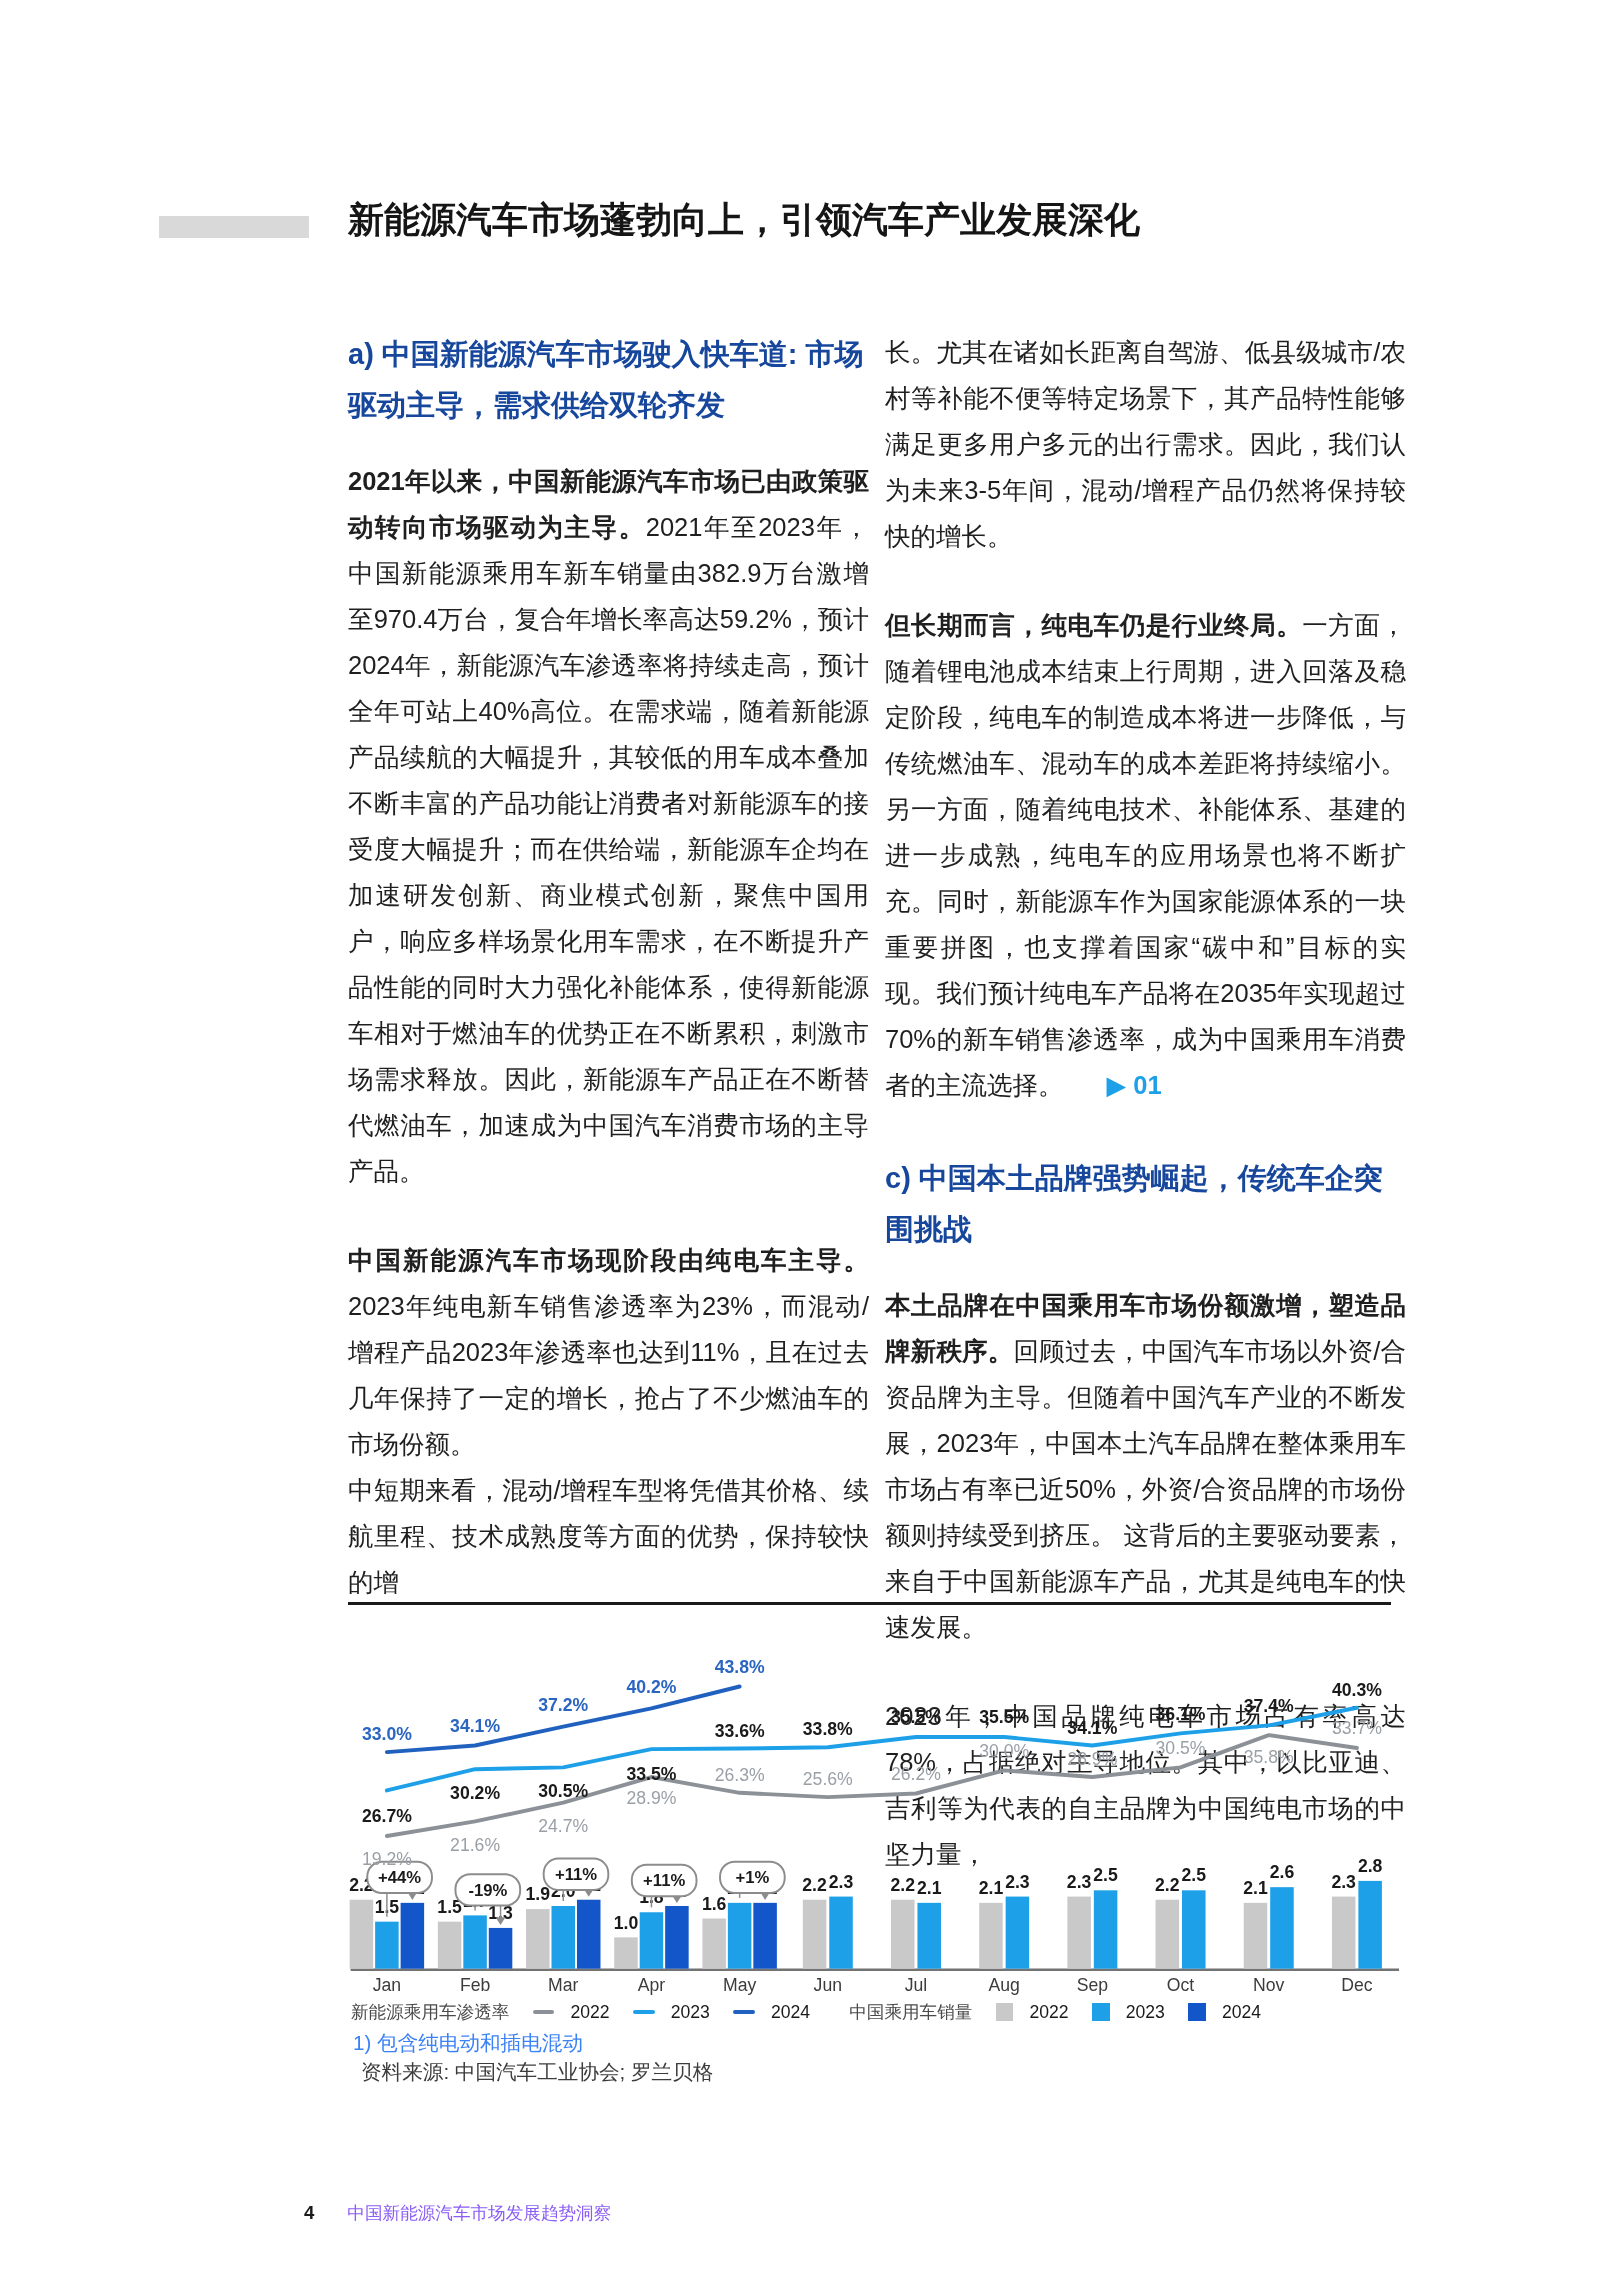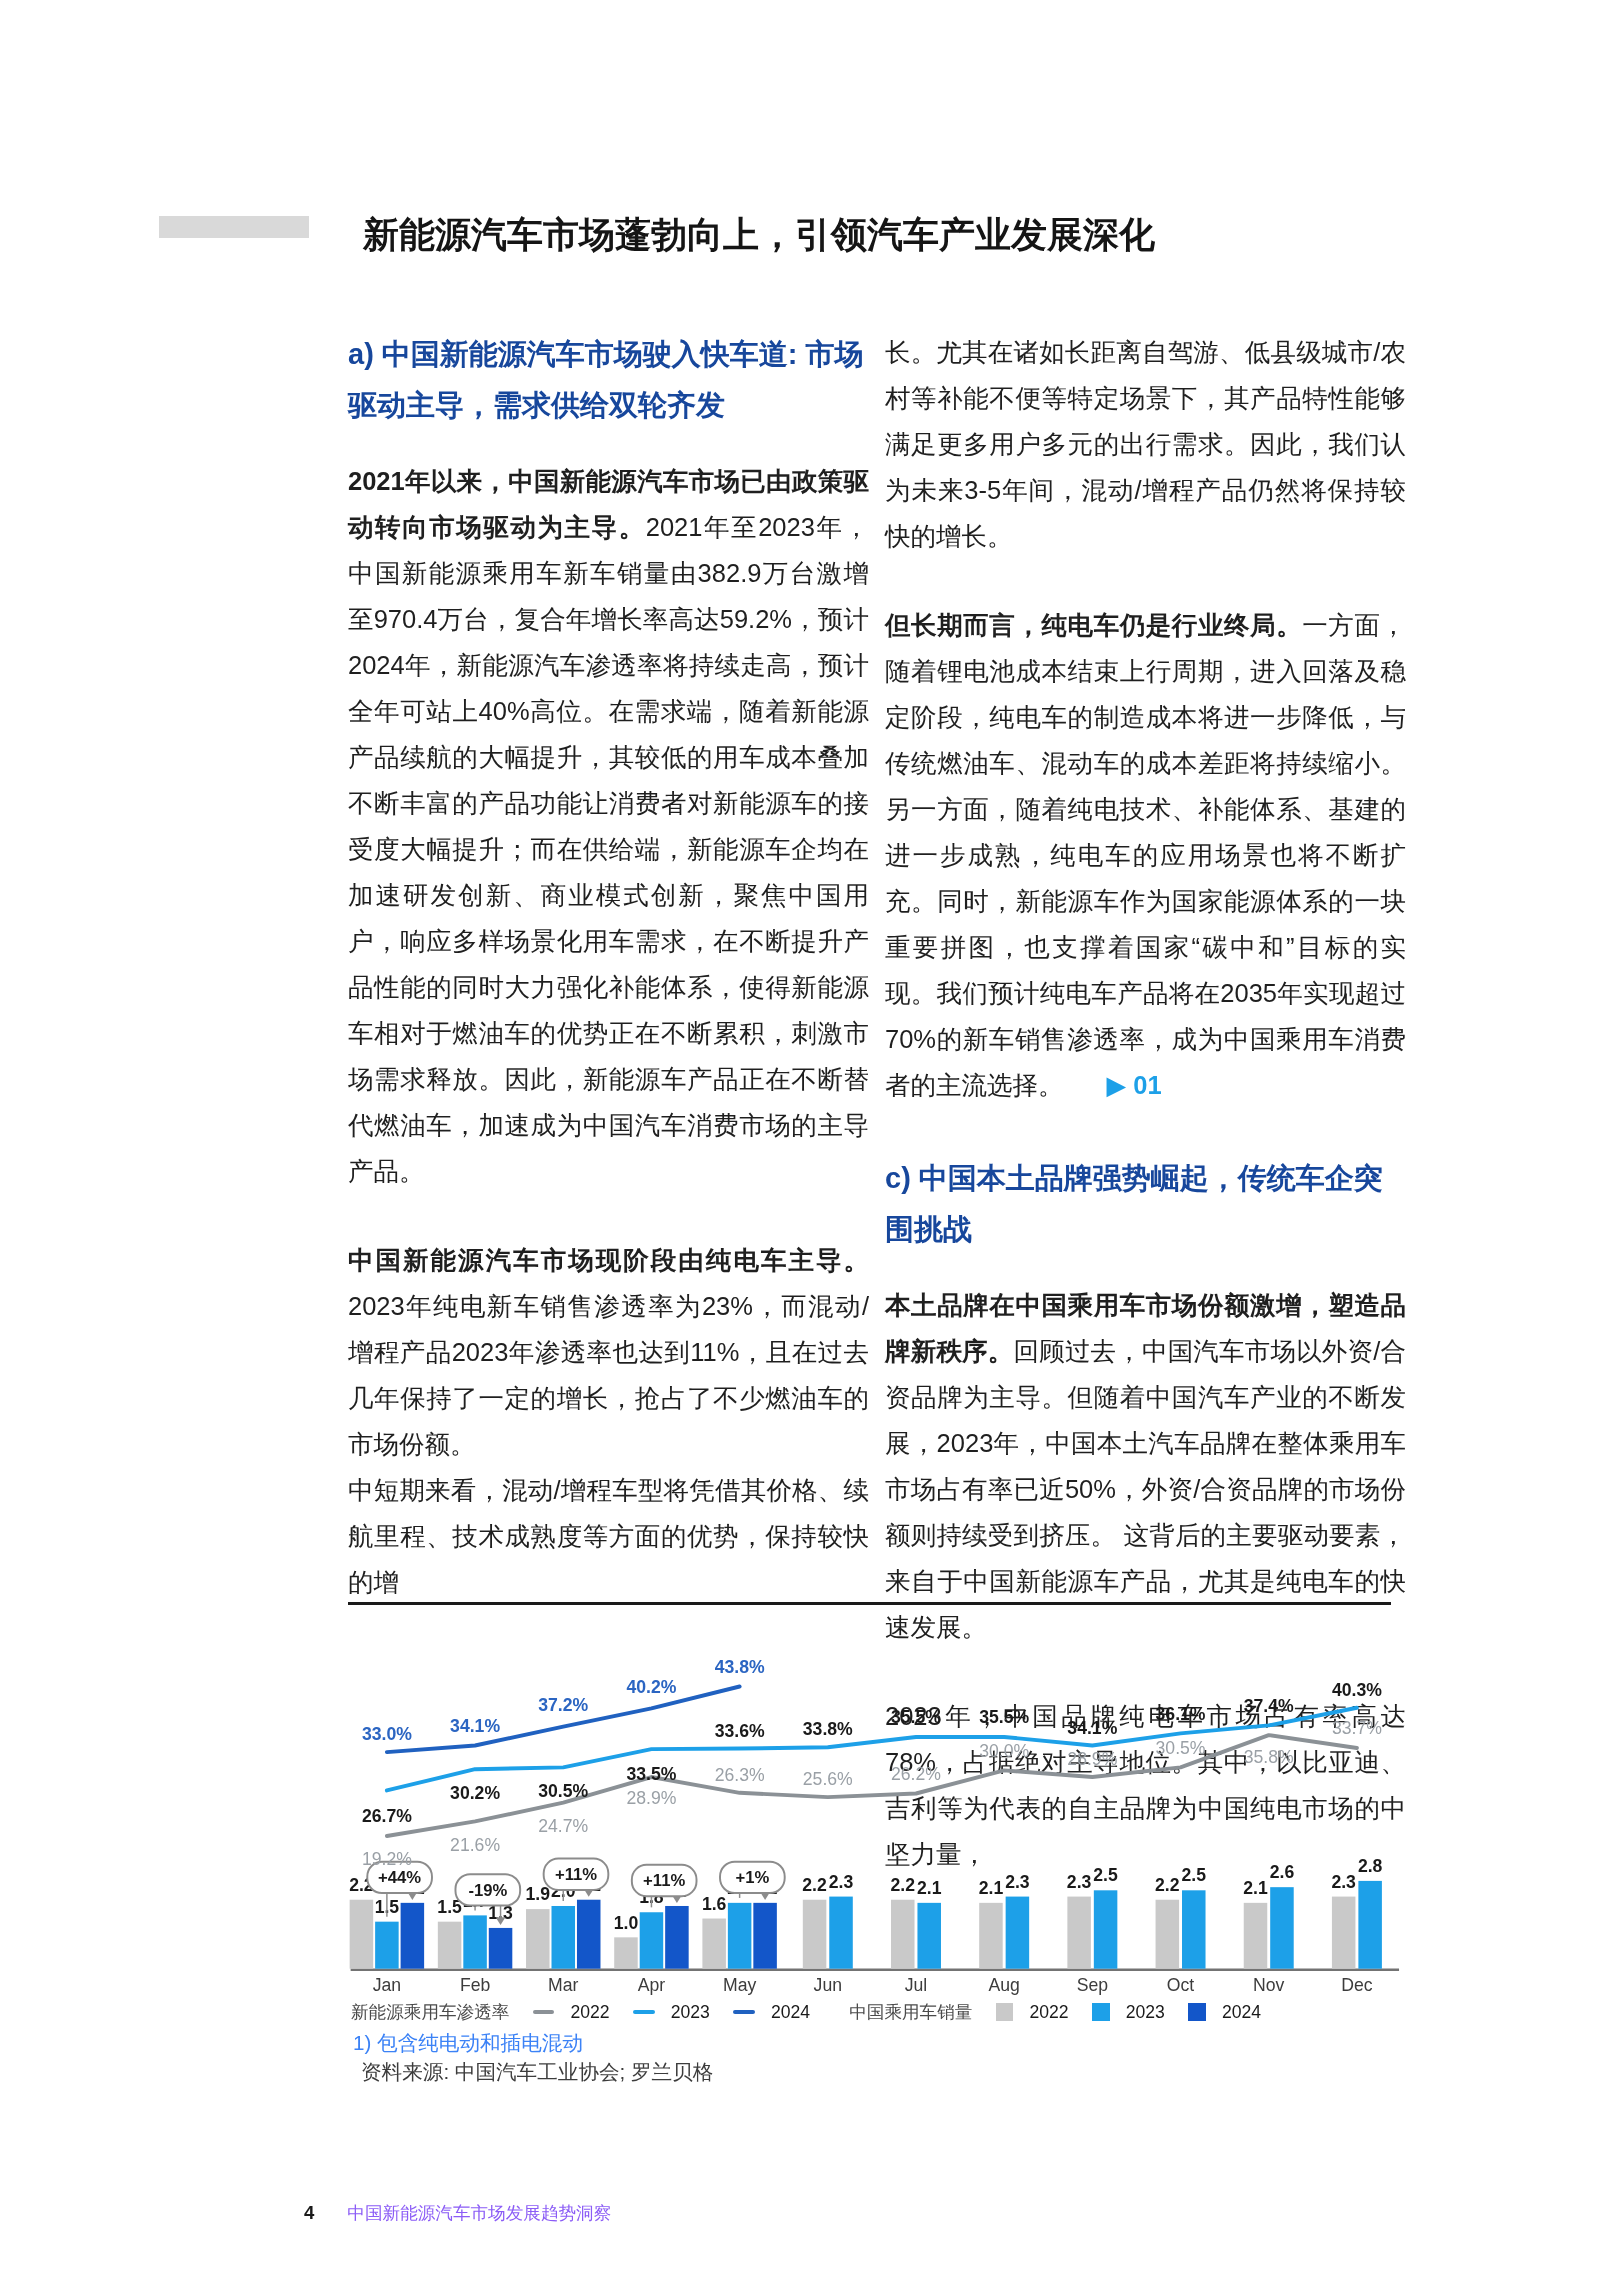--- a/index.html
+++ b/index.html
@@ -1,19 +1,19 @@
 <!DOCTYPE html>
 <html><head>
 <meta charset="utf-8">
 <style>
   html,body{margin:0;padding:0;background:#ffffff;}
   .page{position:relative;width:1621px;height:2293px;background:#ffffff;overflow:hidden;
         font-family:"Liberation Sans","DejaVu Sans",sans-serif;color:#1f1f1f;}
   .deco-bar{position:absolute;left:159px;top:216px;width:150px;height:21.6px;background:#d9d9d9;}
-  .page-title{position:absolute;left:348px;top:196px;margin:15px;font-size:36px;font-weight:bold;
+  .page-title{position:absolute;left:348px;top:196px;margin:0;font-size:36px;font-weight:bold;
               color:#151515;letter-spacing:0;}
   .col{position:absolute;top:329px;width:521px;font-size:25.5px;line-height:46px;
        text-align:justify;color:#1f1f1f;}
   .col-left{left:348px;}
   .col-right{left:885px;}
   .sec-heading{margin:0 0 27.4px 0;font-size:29px;line-height:51px;font-weight:bold;
                color:#17479c;text-align:left;}
   .sec-heading.later{margin-top:45px;}
   .body-para{margin:0 0 43px 0;}
   .body-para.mb0{margin-bottom:0;}

